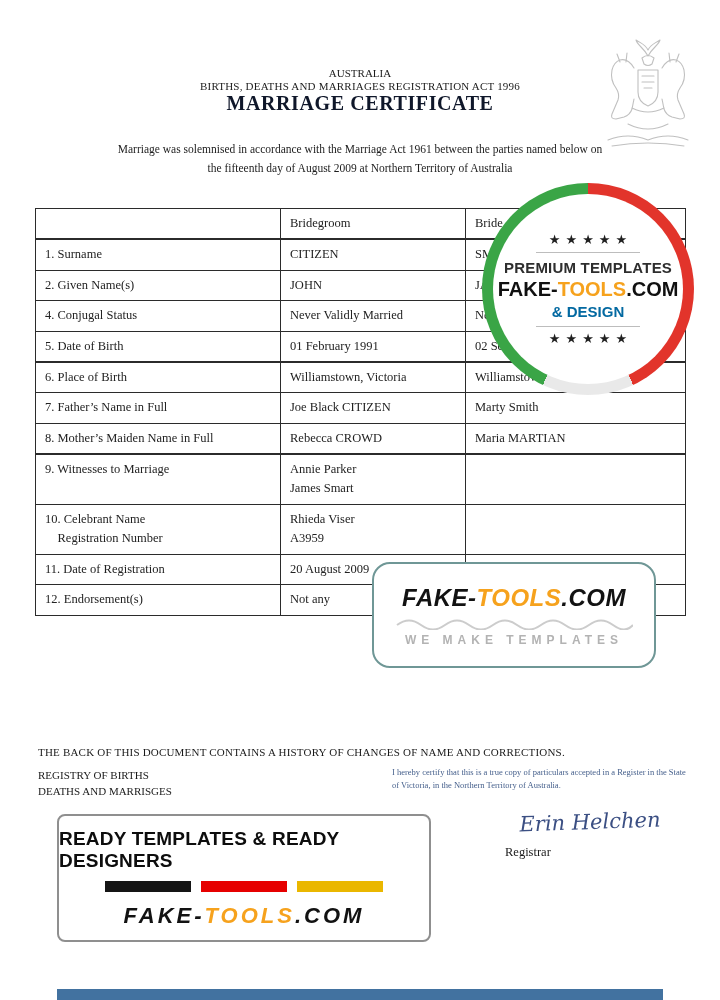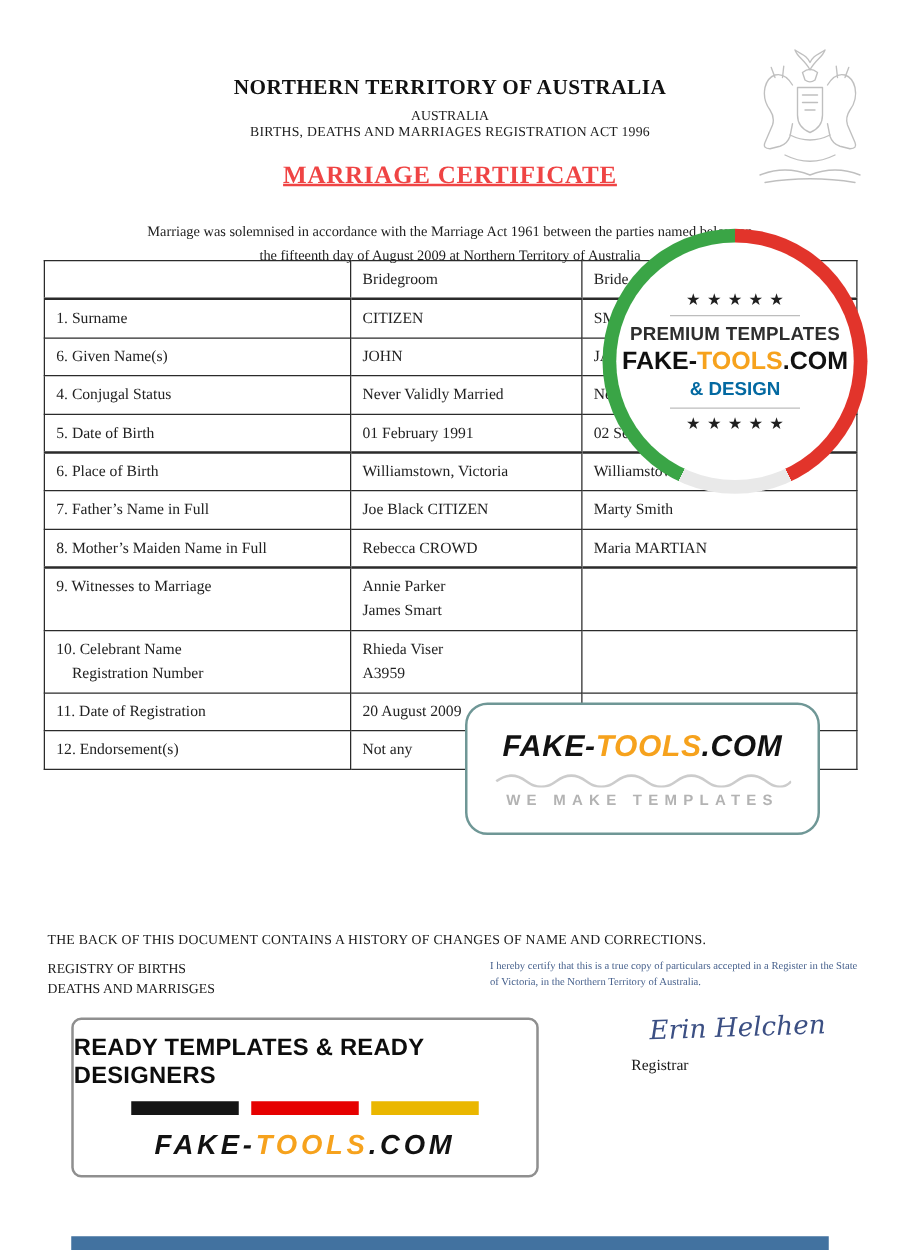--- a/index.html
+++ b/index.html
@@ -8,21 +8,21 @@
     position:relative; width:720px; height:1000px; margin:0 auto;
     background:#ffffff; overflow:hidden;
     font-family:"Liberation Serif", serif; color:#1c1c1c;
   }
 
   
   .header { position:absolute; left:0; right:0; top:60px; text-align:center; }
   .h-title { font-size:17px; font-weight:bold; letter-spacing:.4px; color:#111; }
   .h-sub1 { font-size:11px; margin-top:7px; }
   .h-sub2 { font-size:11px; margin-top:1px; letter-spacing:.2px; }
-  .h-cert { font-size:20px; font-weight:bold; margin-top:17px; letter-spacing:.6px; color:#ef4444;text-decoration:underline; }
+  .h-cert { font-size:20px; font-weight:bold; letter-spacing:.6px; color:#0f172a; }
   .h-intro { font-size:11.5px; margin-top:25px; line-height:1.65; }
 
   
   .coat { position:absolute; left:598px; top:36px; opacity:.85; }
 
   
   table.cert { position:absolute; left:35px; top:208px; width:650px;
     border-collapse:collapse; font-size:12.5px; color:#222; table-layout:fixed;
     border:1.5px solid #222;padding-left:21px; }
   table.cert td { border:1px solid #2b2b2b; padding:5px 9px; vertical-align:top;
@@ -100,21 +100,20 @@
     <path d="M36 32 q-6 -10 -14 -8 q-6 2 -8 10 q-2 10 4 18 q4 6 2 12 l-6 14 q-2 5 4 5 l8 -2 q6 -2 8 -8 l2 -10"></path>
     <path d="M22 26 l-3 -8 M28 26 l1 -9"></path>
     <path d="M64 32 q6 -10 14 -8 q6 2 8 10 q2 10 -4 18 q-4 6 -2 12 l6 14 q2 5 -4 5 l-8 -2 q-6 -2 -8 -8 l-2 -10"></path>
     <path d="M78 26 l3 -8 M72 26 l-1 -9"></path>
     <path d="M34 72 q16 8 32 0"></path>
     <path d="M10 104 q20 -8 40 0 q20 -8 40 0 M14 110 q36 -6 72 0"></path>
     <path d="M30 88 q20 10 40 0"></path>
   </svg>
 
   <div class="header">
-    <div class="h-title">NORTHERN TERRITORY OF AUSTRALIA</div>
     <div class="h-sub1">AUSTRALIA</div>
     <div class="h-sub2">BIRTHS, DEATHS AND MARRIAGES REGISTRATION ACT 1996</div>
     <div class="h-cert">MARRIAGE CERTIFICATE</div>
     <div class="h-intro">
       <div>Marriage was solemnised in accordance with the Marriage Act 1961 between the parties named below on</div>
       <div>the fifteenth day of August 2009 at Northern Territory of Australia</div>
     </div>
   </div>
 
   <table class="cert">
@@ -128,21 +127,21 @@
       <td></td>
       <td>Bridegroom</td>
       <td>Bride</td>
     </tr>
     <tr class="h32 thick">
       <td>1. Surname</td>
       <td>CITIZEN</td>
       <td>SM</td>
     </tr>
     <tr class="h32">
-      <td>6. Given Name(s)</td>
+      <td>2. Given Name(s)</td>
       <td>JOHN</td>
       <td>JA</td>
     </tr>
     <tr class="h32">
       <td>4. Conjugal Status</td>
       <td>Never Validly Married</td>
       <td>Never</td>
     </tr>
     <tr class="h32">
       <td>5. Date of Birth</td>

